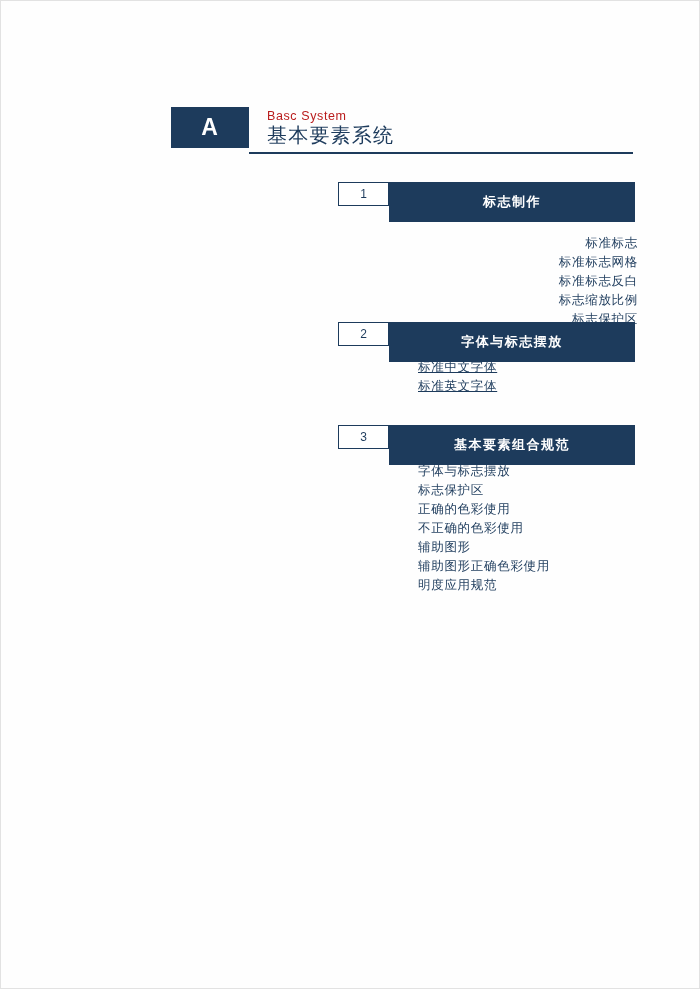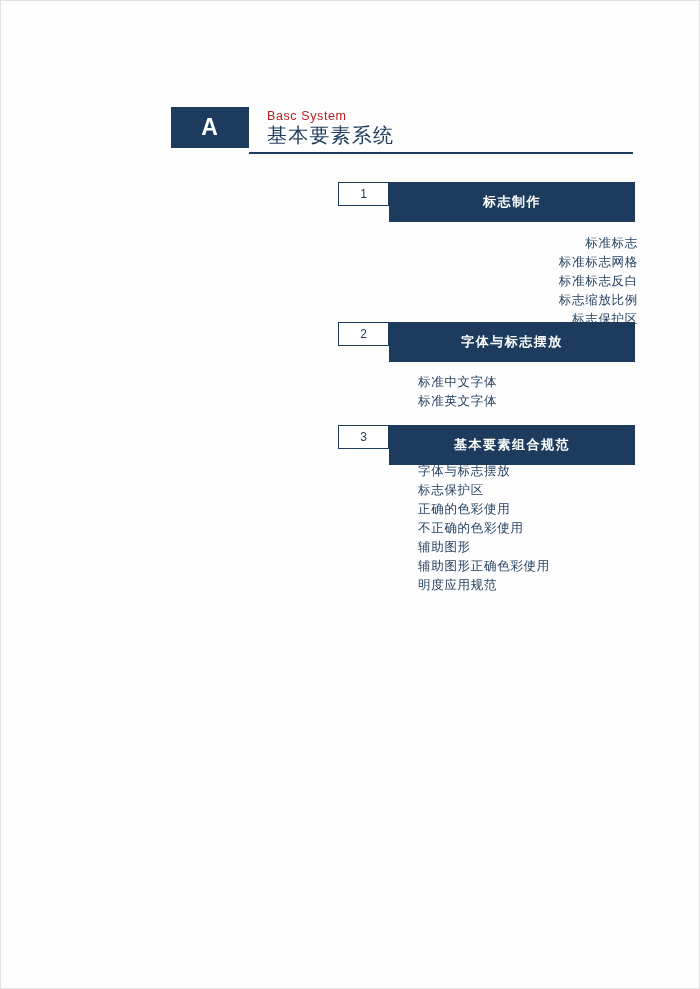--- a/index.html
+++ b/index.html
@@ -129,21 +129,21 @@
     font-size: 12.5px;
     color: #1d3b5c;
     line-height: 19px;
     letter-spacing: 0.7px;
     white-space: nowrap;
   }
 
   #section-1 { top: 181px; }
   #section-1 .sec-items { top: 52px; text-align: right; }
   #section-2 { top: 321px; }
-  #section-2 .sec-items { top: 51px; }
+  #section-2 .sec-items { top: 36px; text-decoration: underline; }
   #section-3 { top: 424px; }
   #section-3 .sec-items { top: 37px; }
 </style>
 </head>
 <body>
 
 <div class="page">
 
   <div class="header">
     <div class="header-badge">A</div>

